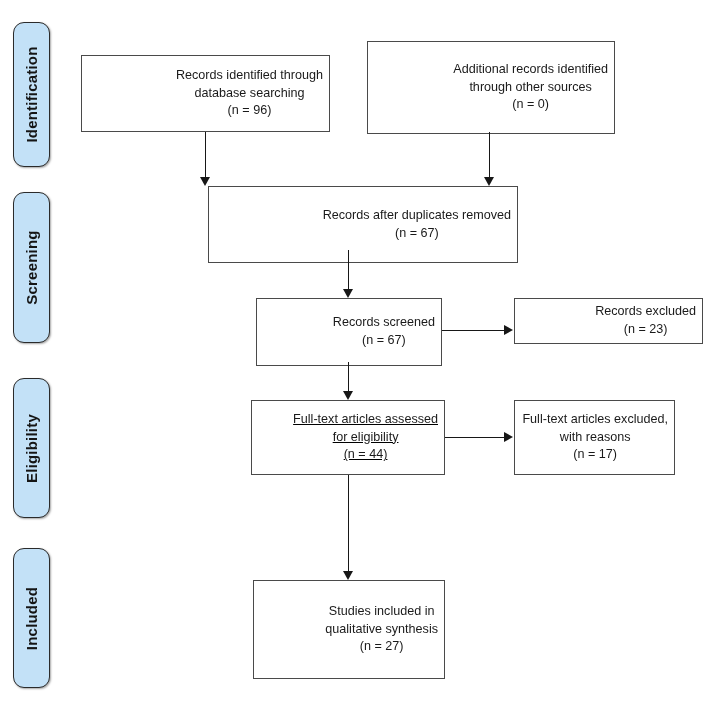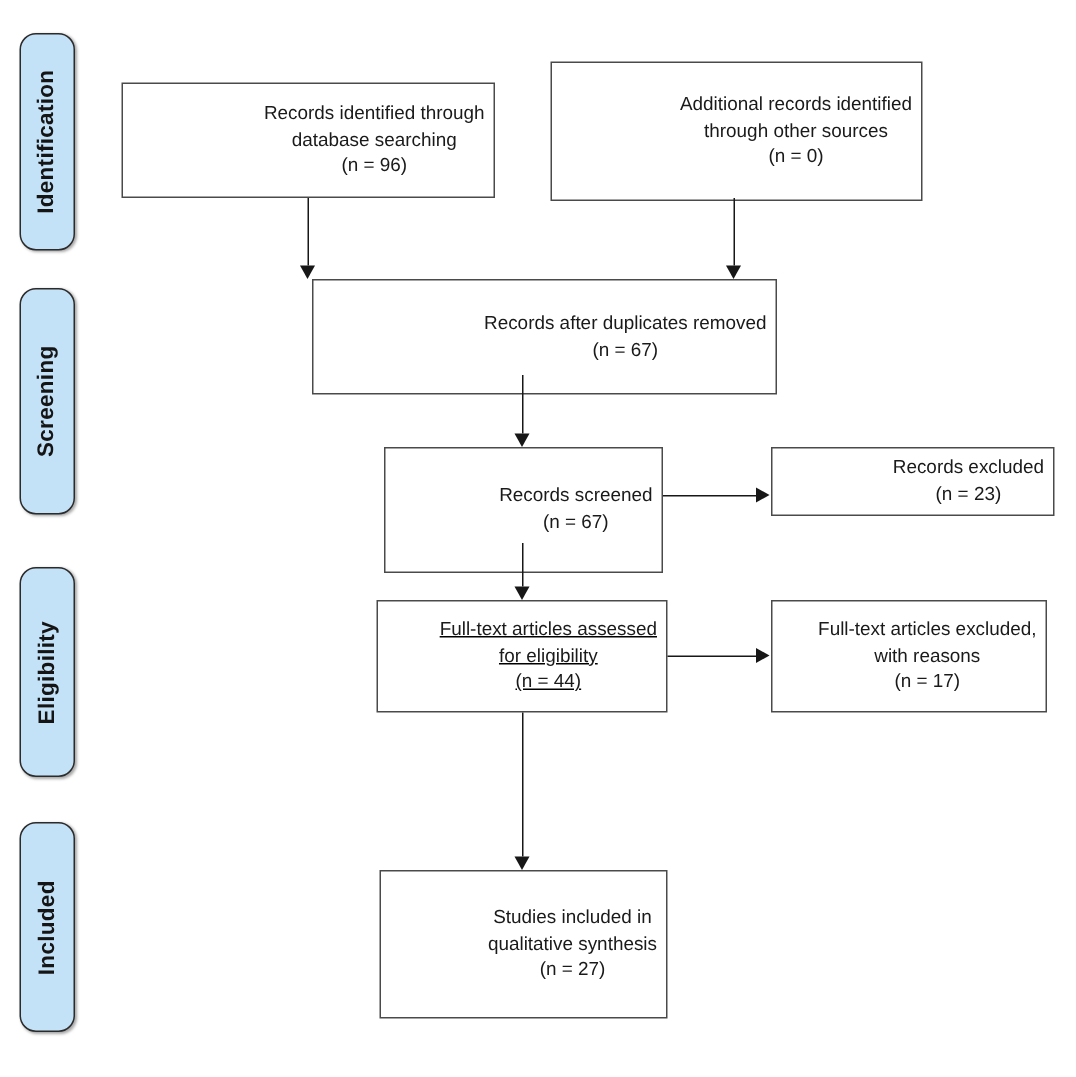--- a/index.html
+++ b/index.html
@@ -119,37 +119,37 @@
     <span class="box-text">Additional records identified
 through other sources
 (n = 0)</span>
   </div>
 
   <div class="flow-box" style="left:192px; top:186px; width:310px; height:77px;margin-left:16px;">
     <span class="box-text">Records after duplicates removed
 (n = 67)</span>
   </div>
 
-  <div class="flow-box" style="left:256px; top:298px; width:186px; height:84px;">
+  <div class="flow-box" style="left:256px; top:298px; width:186px; height:68px;">
     <span class="box-text">Records screened
 (n = 67)</span>
   </div>
 
   <div class="flow-box" style="left:514px; top:298px; width:189px; height:46px;">
     <span class="box-text">Records excluded
 (n = 23)</span>
   </div>
 
   <div class="flow-box" style="left:251px; top:400px; width:194px; height:75px;text-decoration:underline;">
     <span class="box-text">Full-text articles assessed
 for eligibility
 (n = 44)</span>
   </div>
 
-  <div class="flow-box" style="left:514px; top:400px; width:184px; height:75px;">
+  <div class="flow-box" style="left:514px; top:400px; width:161px; height:75px;">
     <span class="box-text">Full-text articles excluded,
 with reasons
 (n = 17)</span>
   </div>
 
   <div class="flow-box" style="left:253px; top:580px; width:192px; height:99px;">
     <span class="box-text">Studies included in
 qualitative synthesis
 (n = 27)</span>
   </div>

